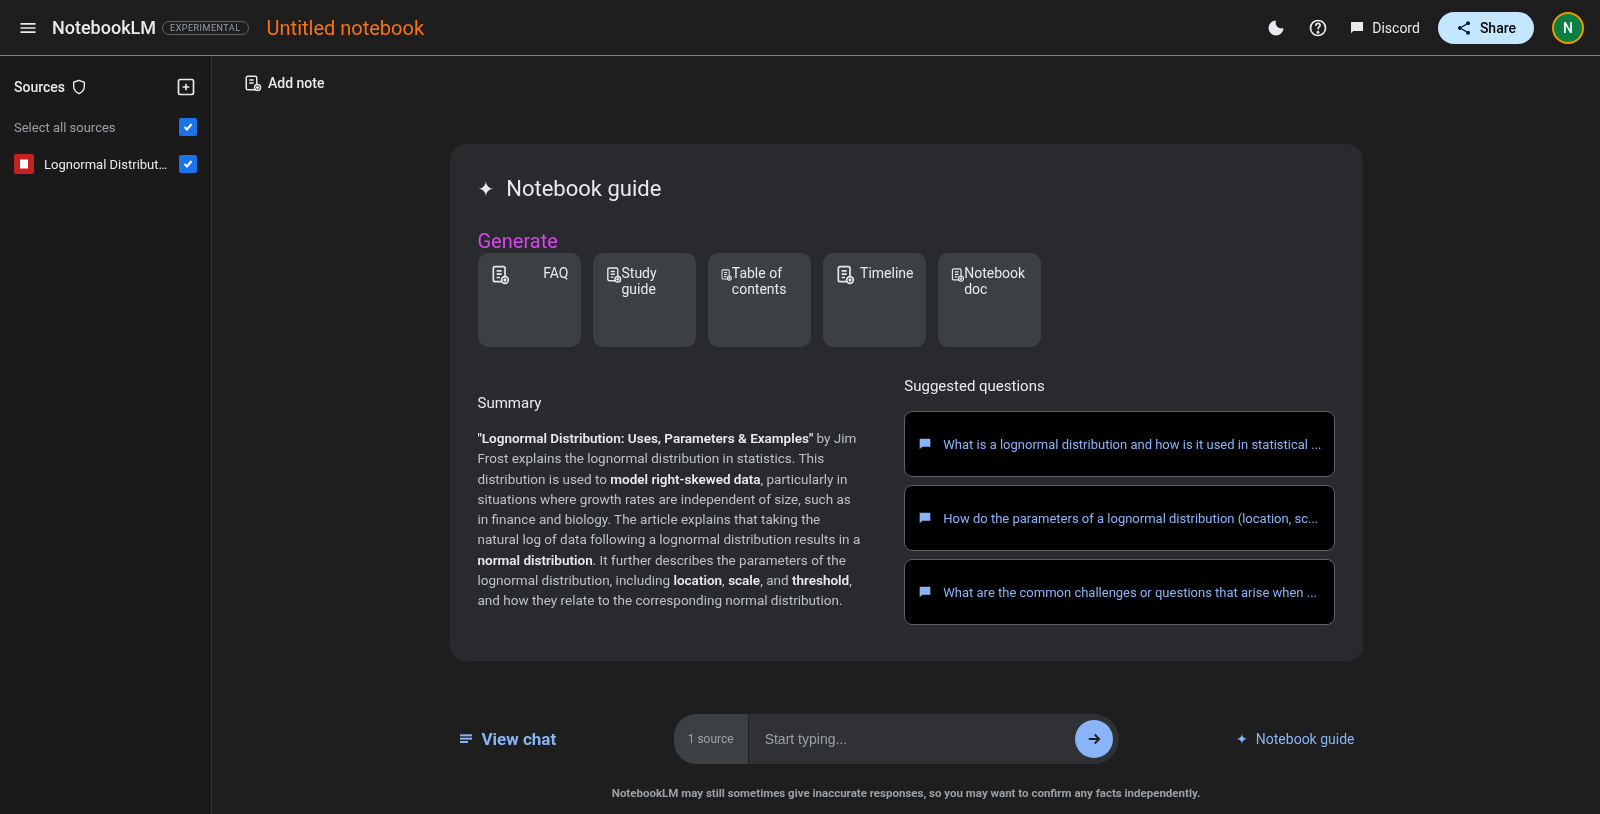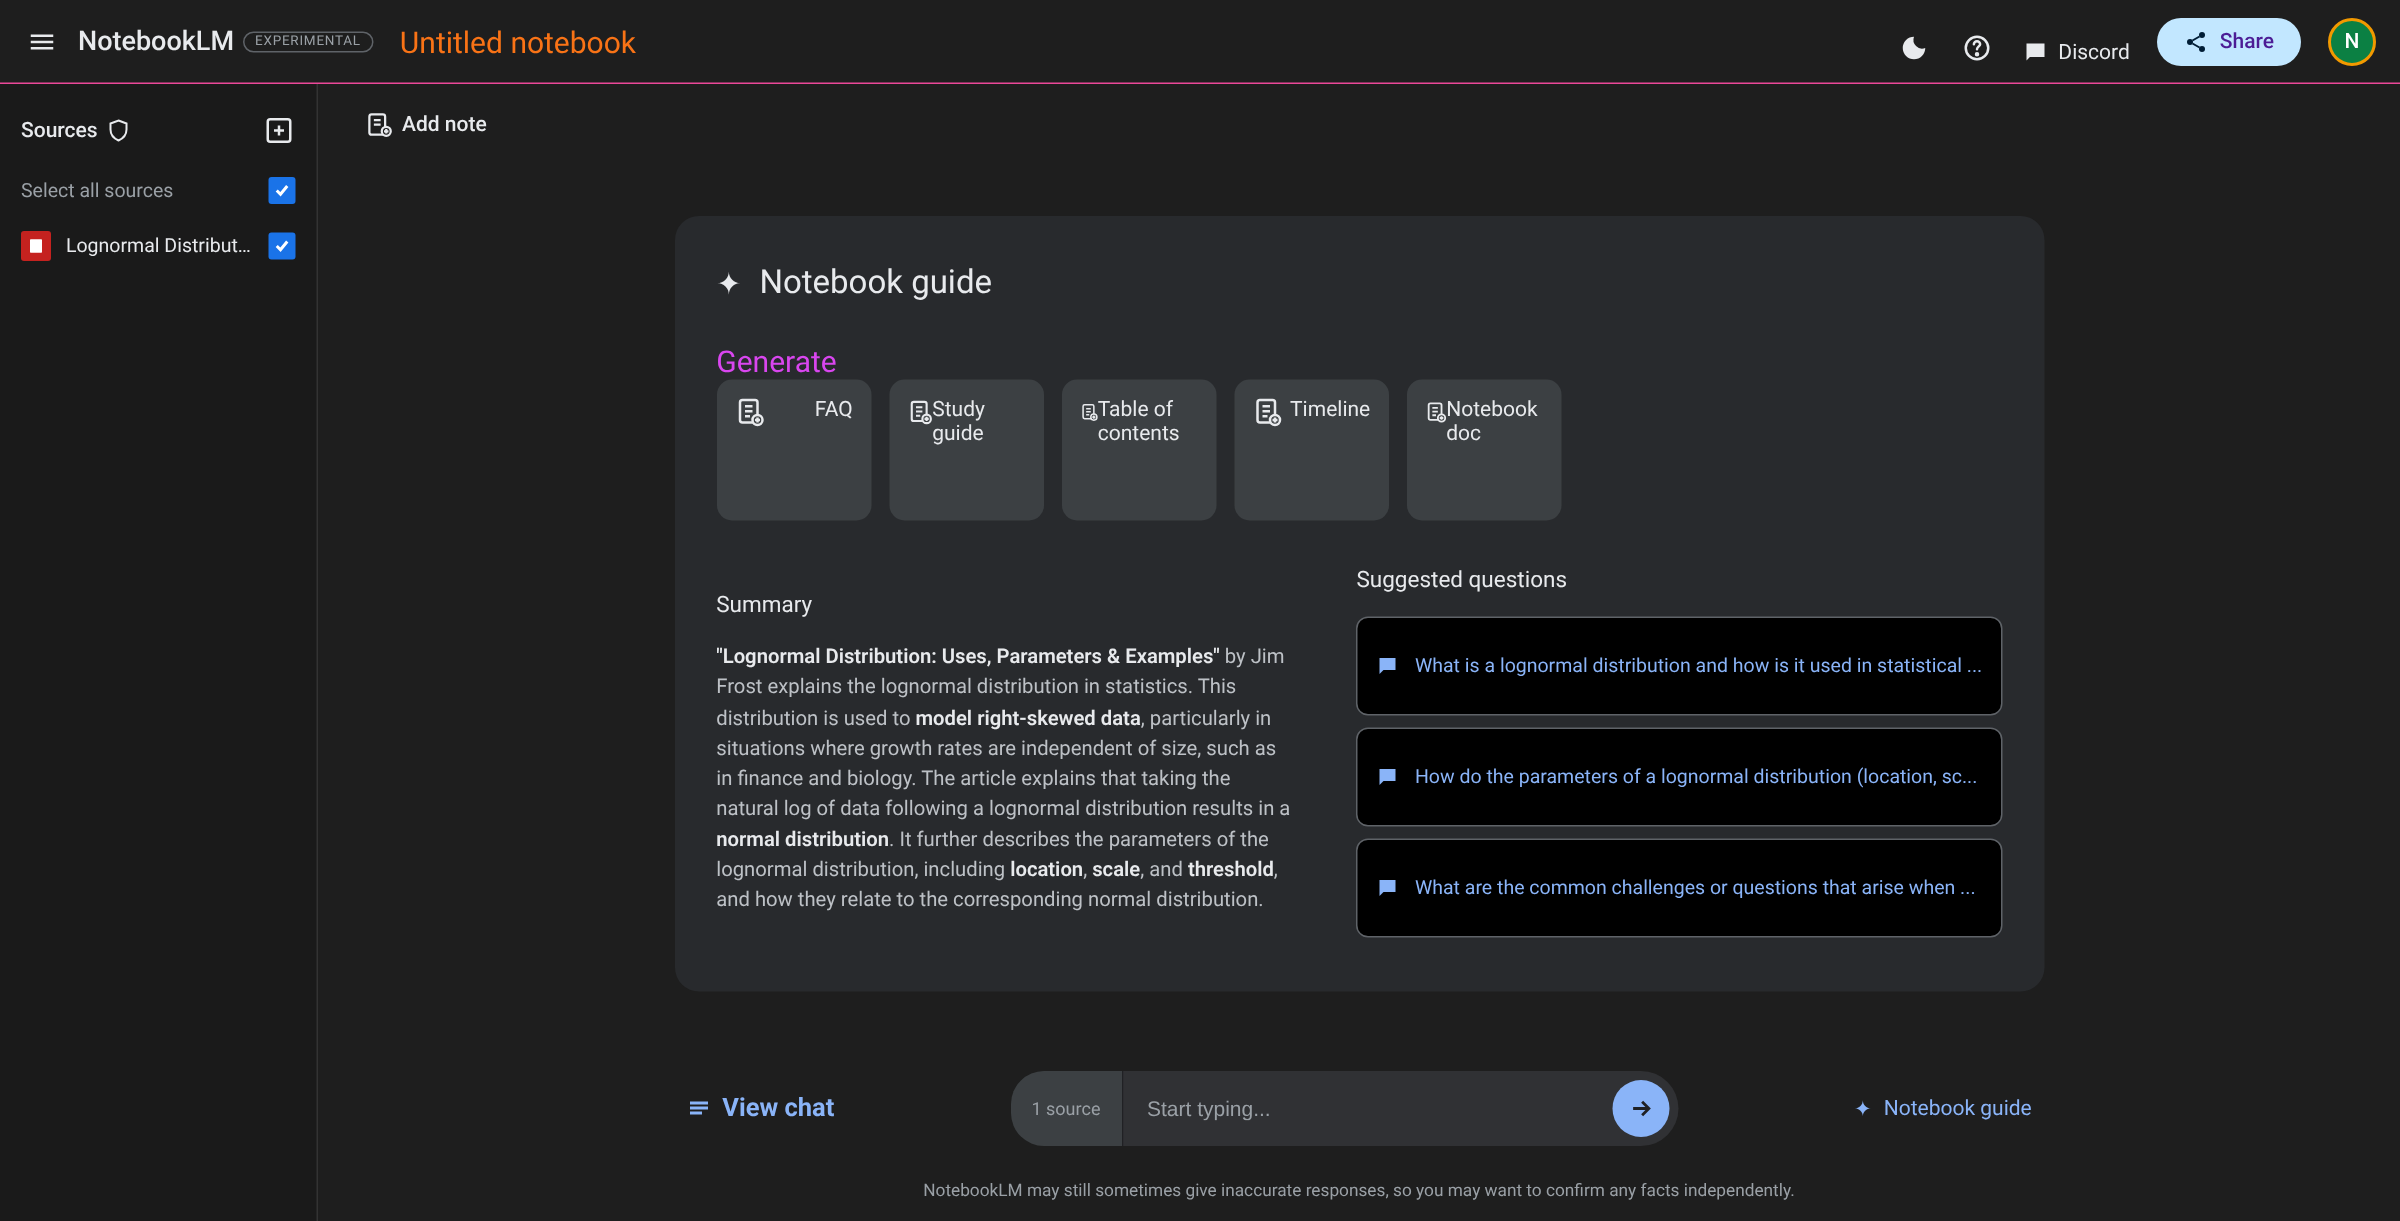--- a/index.html
+++ b/index.html
@@ -22,25 +22,25 @@
   position: relative;
 }
 .menu-icon { width: 24px; height: 24px; cursor: pointer; margin-right: 12px; display:flex;align-items:center;justify-content:center;}
 .logo { font-size: 18px; font-weight: 500; color: #e8eaed; margin-right: 6px; }
 .exp-badge {
   border: 1px solid #5f6368; border-radius: 10px;
   font-size: 9px; padding: 1px 7px; letter-spacing: 0.5px;
   color: #9aa0a6;
 }
 .title-area { margin-left: 18px; font-size: 20px; color: #f97316; }
-.top-right { position: absolute; right: 16px; display: flex; align-items: flex-end; gap: 18px; }
+.top-right { position: absolute; right: 16px; display: flex; align-items: center; gap: 18px; }
 .icon-btn { width: 24px; height: 24px; display:flex; align-items:center; justify-content:center; cursor:pointer; color:#e8eaed;}
 .discord-link { display: flex; align-items: center; gap: 6px; font-size: 14px; color: #e8eaed; cursor:pointer;}
 .share-btn {
-  background: #c2e7ff; color: #4c1d95; border-radius: 20px;
+  background: #c2e7ff; color: #000000; border-radius: 20px;
   padding: 8px 18px; display: flex; align-items: center; gap: 8px;
   font-size: 14px; font-weight: 500; cursor:pointer;
 }
 .avatar {
   width: 32px; height: 32px; border-radius: 50%; background: #0b8043;
   border: 2px solid #f29900; color: #fff; display:flex;align-items:center;justify-content:center;
   font-size: 14px; font-weight:500;
 }
 .layout { display: flex; height: calc(100% - 56px); }
 .sidebar {
@@ -106,21 +106,21 @@
 .chat-input {
   flex:1; background:transparent; border:none; outline:none; color:#e8eaed;
   padding: 0 16px; font-size:14px;
 }
 .chat-input::placeholder { color:#9aa0a6; }
 .send-btn {
   width:38px; height:38px; background:#8ab4f8; border-radius:50%; margin-right:6px;
   display:flex; align-items:center; justify-content:center; cursor:pointer;
 }
 .nb-guide-btn { display:flex; align-items:center; gap:8px; color:#8ab4f8; font-size:14px; cursor:pointer;}
-.disclaimer { font-size: 11.5px; color:#9aa0a6; margin-top: 8px;}
+.disclaimer { font-size: 11.5px; color:#9aa0a6; margin-top: 8px; font-weight: bold;}
 svg { display:block; }
 </style>
 </head>
 <body>
 
 <div class="top-bar">
   <div class="menu-icon">
     <svg width="20" height="20" viewBox="0 0 24 24" fill="#e8eaed">
         <path d="M3 6h18v2H3zM3 11h18v2H3zM3 16h18v2H3z"></path>
       </svg>

